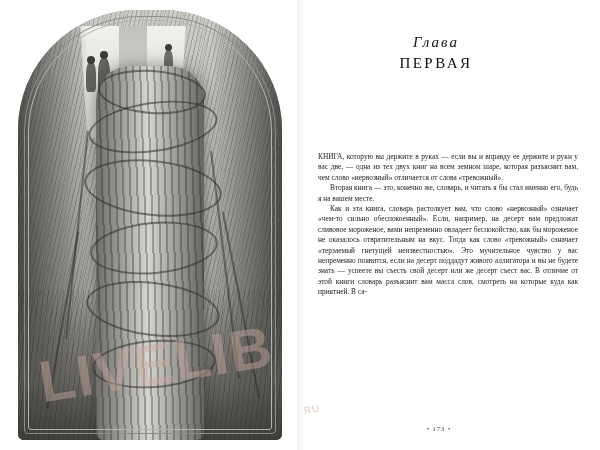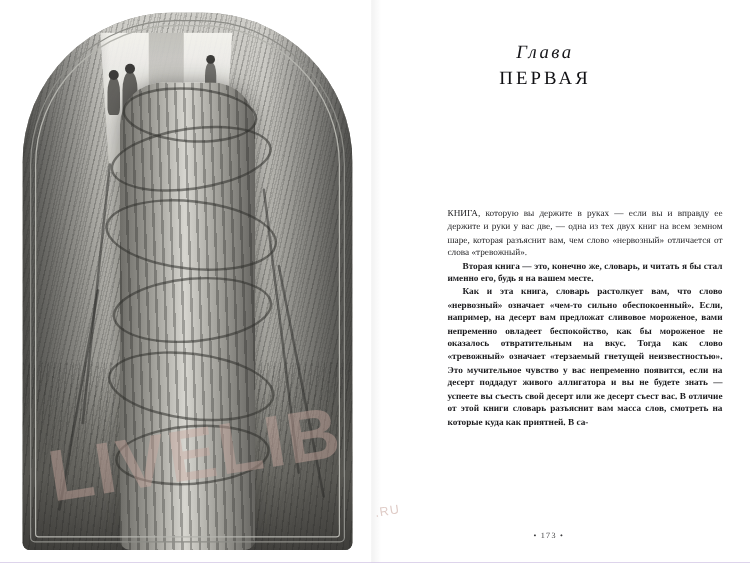--- a/index.html
+++ b/index.html
@@ -11,21 +11,21 @@
     height: 450px;
     background: #ffffff;
     font-family: "Liberation Serif", serif;
     overflow: hidden;
     position: relative;
   }
   .spread {
     position: absolute;
     inset: 0;
     display: flex;
-    background: #4c1d95;
+    background: #5eead4;
   }
 
   
   .page-left {
     position: relative;
     width: 300px;
     height: 450px;
     background: #ffffff;
     overflow: hidden;
   }
@@ -204,33 +204,31 @@
     font-size: 15px;
     font-weight: normal;
     letter-spacing: 2.5px;
     color: #0f0f12;
     text-transform: uppercase;
   }
   .body-text {
     position: absolute;
     left: 18px;
     right: 22px;
-    top: 166px;
+    top: 152px;
     font-size: 7.4px;
     line-height: 10.4px;
     color: #1b1b1e;
     text-align: justify;
-    margin-left: 40px;
   }
   .body-text p {
     margin: 0;
   }
   .body-text p + p {
     text-indent: 12px;
-    font-weight: bold;
   }
   .folio {
     position: absolute;
     left: 0;
     right: 22px;
     bottom: 18px;
     text-align: center;
     font-size: 6.5px;
     letter-spacing: 1px;
     color: #3a3a3c;

